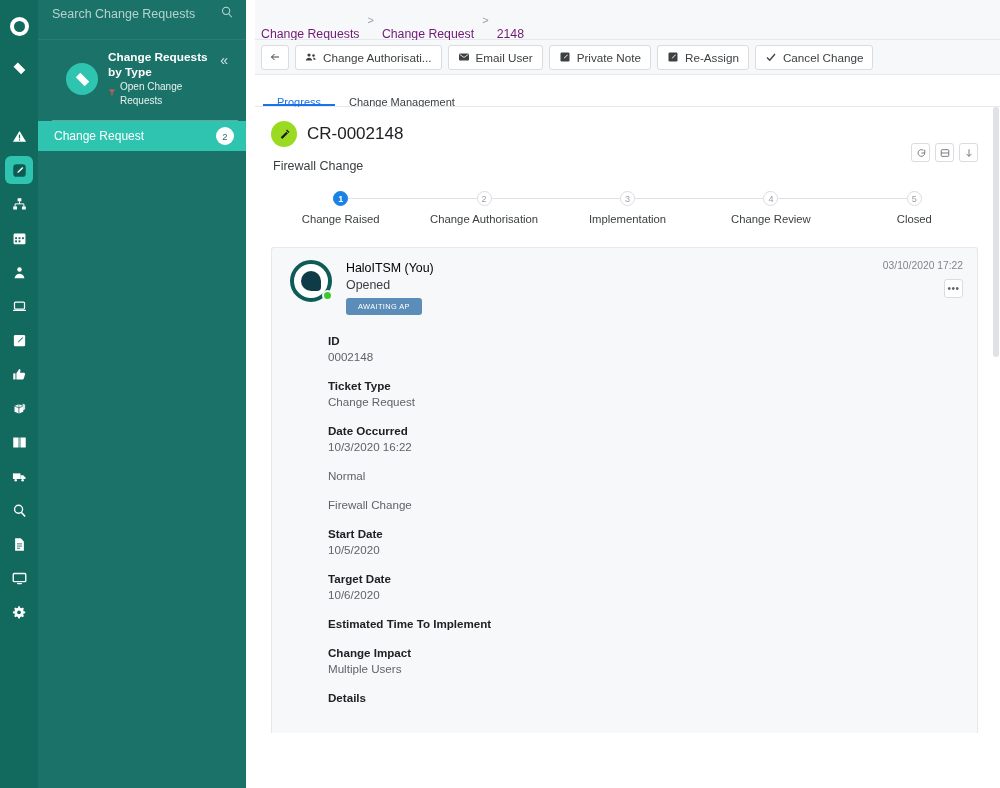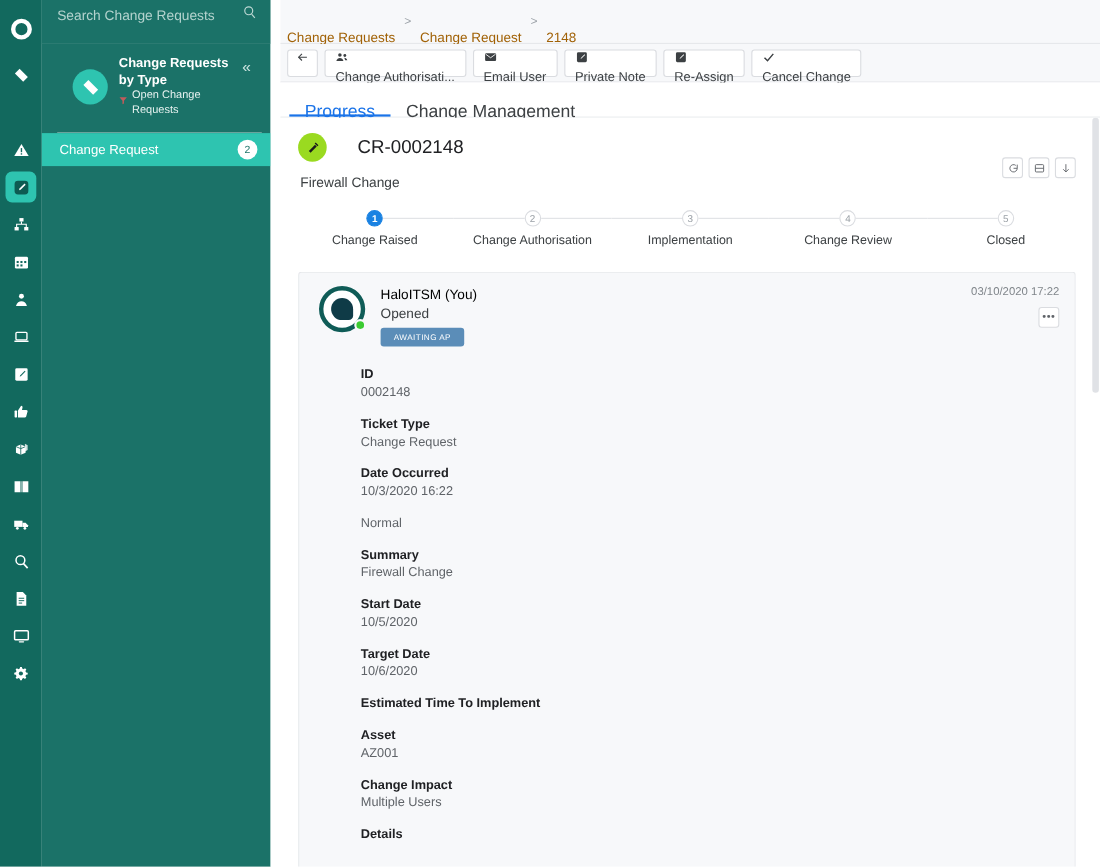--- a/index.html
+++ b/index.html
@@ -75,48 +75,48 @@
   
   .main { flex: 1; display: flex; flex-direction: column; background: #ffffff; min-width: 0; }
   .gutter { width: 9px; flex: 0 0 9px; background: #ffffff; }
 
   .crumbs {
     height: 40px; display: flex; align-items: center; gap: 8px;
     padding: 0 0 0 6px; font-size: 12.3px; color: #3c4043;
     background: #f7f8fa; border-bottom: 1px solid #e6e8eb;
   }
   .crumbs .sep { color: #9aa0a6; font-size: 11px; }
-  .crumbs a { color: #a16207; text-decoration: none; cursor: pointer; margin-top: 28px; }
+  .crumbs a { color: #701a75; text-decoration: none; cursor: pointer; margin-top: 28px; }
 
   .toolbar {
     height: 35px; display: flex; align-items: center; gap: 6px;
     padding: 0 0 0 6px; background: #f7f8fa; border-bottom: 1px solid #e6e8eb;
   }
   .tb-btn {
-    height: 25px; display: inline-flex; align-items: flex-start; gap: 6px;
+    height: 25px; display: inline-flex; align-items: center; gap: 6px;
     padding: 0 9px; background: #ffffff; border: 1px solid #dadce0;
     border-radius: 3px; font-size: 11.7px; color: #3c4043; cursor: pointer;
-    white-space: nowrap; font-family: "Liberation Sans", sans-serif; flex-direction: column;
+    white-space: nowrap; font-family: "Liberation Sans", sans-serif;
   }
   .tb-btn.icon-only { padding: 0 7px; }
   .tb-ico { display: inline-flex; color: #3c4043; }
 
   .tabs {
     height: 32px; display: flex; align-items: stretch; gap: 0;
     padding-left: 8px; background: #ffffff; border-bottom: 1px solid #e6e8eb;
   }
   .tab {
-    display: flex; align-items: center; padding: 0 14px; font-size: 16px;
+    display: flex; align-items: center; padding: 0 14px; font-size: 11px;
     color: #3c4043; cursor: pointer; border-bottom: 2px solid transparent; margin-top: 25px;
   }
   .tab.active { color: #1a73e8; border-bottom-color: #1a73e8; }
 
   .scroll { flex: 1; overflow: hidden; background: #ffffff; position: relative; }
   .ticket-head { padding: 14px 18px 0 16px; }
-  .ticket-title-row { display: flex; align-items: center; gap: 28px; }
+  .ticket-title-row { display: flex; align-items: center; gap: 10px; }
   .ct-ico {
     width: 26px; height: 26px; border-radius: 50%; background: #9ada20;
     display: flex; align-items: center; justify-content: center; flex: 0 0 26px;
   }
   .ct-num { font-size: 17px; color: #202124; }
   .ct-sum { font-size: 12.5px; color: #3c4043; margin: 12px 0 0 2px; }
 
   .ct-actions { position: absolute; right: 22px; top: 36px; display: flex; gap: 5px; }
   .rt-btn {
     width: 19px; height: 19px; border: 1px solid #dadce0; border-radius: 3px;
@@ -526,37 +526,32 @@
               <div class="f-value">Change Request</div>
             </div>
             <div class="field">
               <div class="f-label">Date Occurred</div>
               <div class="f-value">10/3/2020 16:22</div>
             </div>
             <div class="field">
               <div class="f-value">Normal</div>
             </div>
             <div class="field">
-              <div class="f-label">Summary</div>
               <div class="f-value">Firewall Change</div>
             </div>
             <div class="field">
               <div class="f-label">Start Date</div>
               <div class="f-value">10/5/2020</div>
             </div>
             <div class="field">
               <div class="f-label">Target Date</div>
               <div class="f-value">10/6/2020</div>
             </div>
             <div class="field">
               <div class="f-label">Estimated Time To Implement</div>
-            </div>
-            <div class="field">
-              <div class="f-label">Asset</div>
-              <div class="f-value">AZ001</div>
             </div>
             <div class="field">
               <div class="f-label">Change Impact</div>
               <div class="f-value">Multiple Users</div>
             </div>
             <div class="field">
               <div class="f-label">Details</div>
             </div>
           </div>
       </div>

